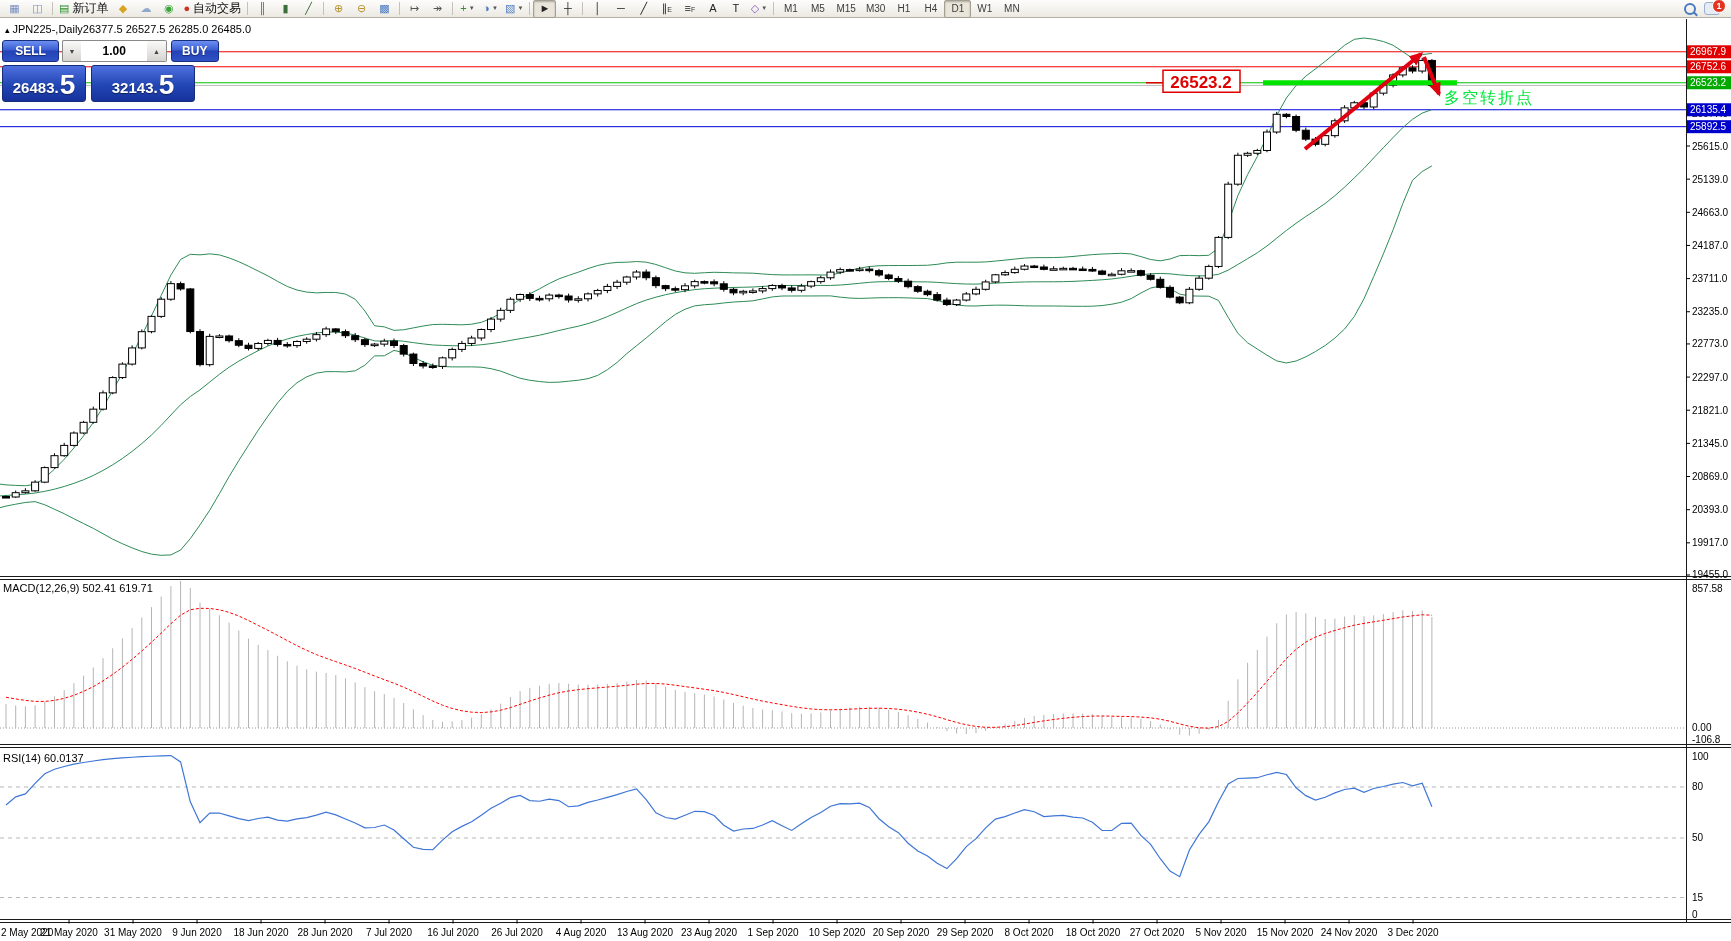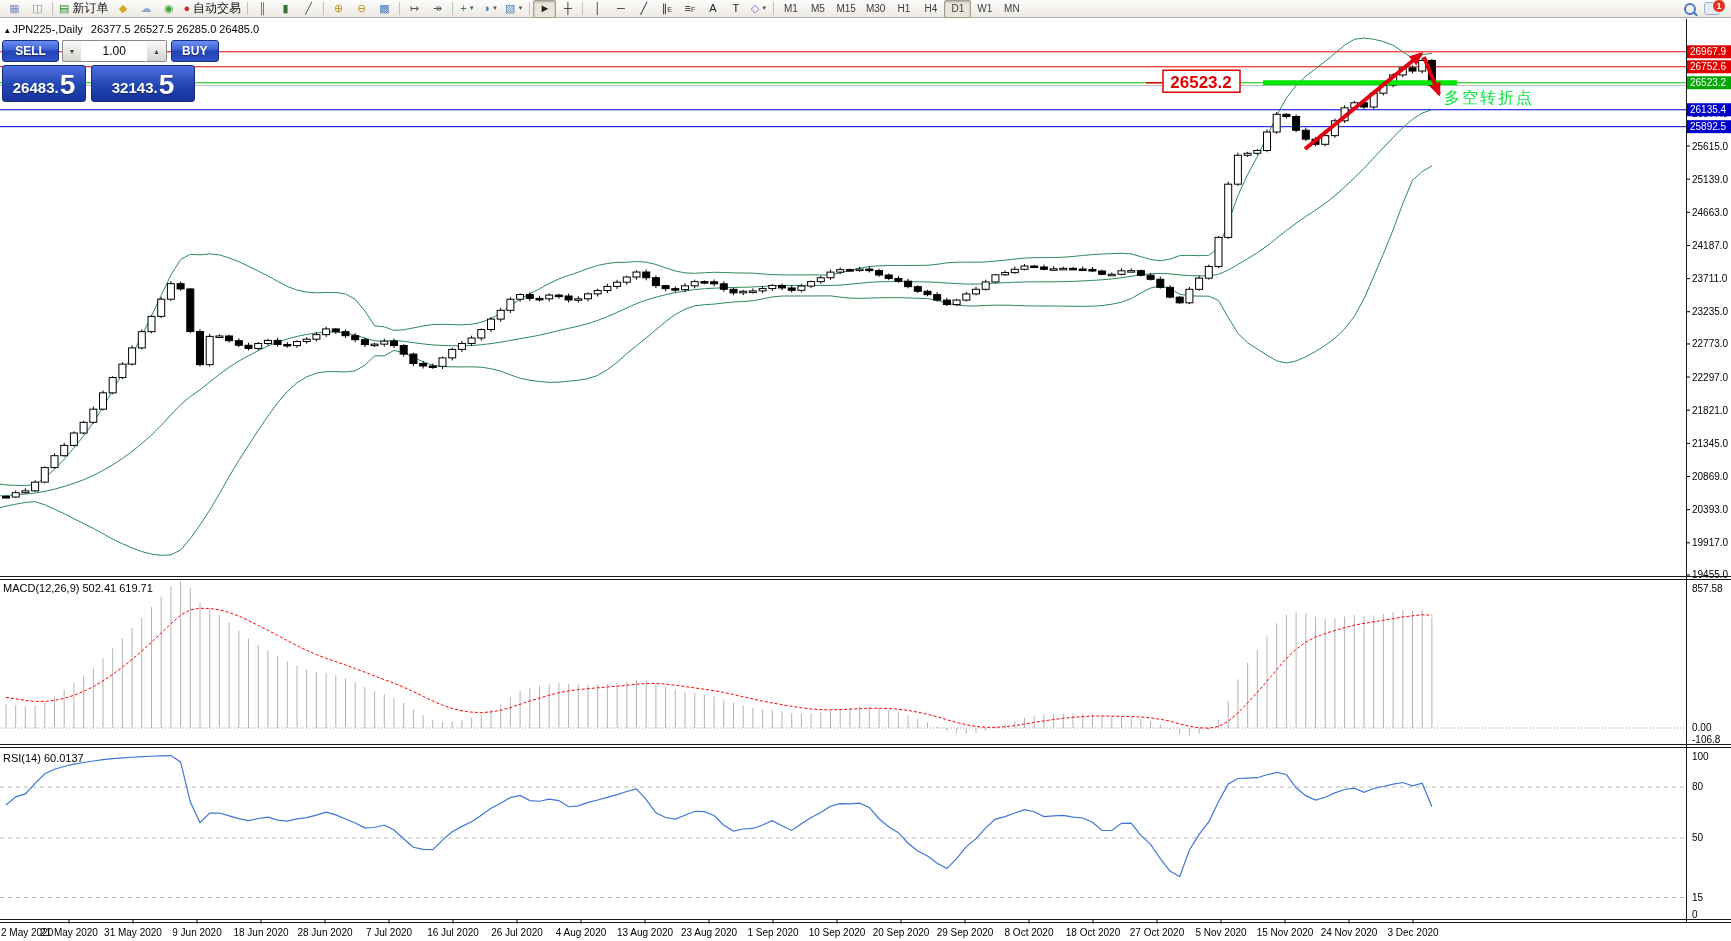--- a/index.html
+++ b/index.html
@@ -19,35 +19,35 @@
   .tb-right{margin-left:auto;display:flex;align-items:center;gap:8px;padding-right:8px;}
   .search-glass{width:8px;height:8px;border:2px solid #4a7ac0;border-radius:50%;position:relative;display:inline-block;}
   .search-glass:after{content:"";position:absolute;width:5px;height:2px;background:#4a7ac0;
     transform:rotate(45deg);right:-4px;bottom:-2px;}
   .chat-bubble{position:relative;width:14px;height:11px;background:#e7ecf4;border:1px solid #9ab0d0;border-radius:3px;}
   .chat-badge{position:absolute;top:-4px;right:-7px;background:#e23220;color:#fff;font-size:9px;font-weight:bold;
     border-radius:50%;width:12px;height:12px;display:flex;align-items:center;justify-content:center;border:1px solid #fff;}
   
   .chart-title{position:absolute;left:5px;top:23px;font-size:11px;color:#000;z-index:20;white-space:nowrap;}
   .chart-title .tri{font-size:9px;margin-right:3px;}
-  .chart-title .ohlc{margin-left:8px;}
+  .chart-title .ohlc{}
   
   .trade-panel{position:absolute;left:2px;top:40px;width:217px;z-index:20;}
   .tp-row1{display:flex;height:22px;margin-bottom:3px;}
   .btn-blue{background:linear-gradient(180deg,#6d8ff2 0%,#3a5ed2 45%,#2343b6 50%,#2f52c6 100%);
     color:#fff;font-weight:bold;display:flex;align-items:center;justify-content:center;
     border:1px solid #17307e;border-radius:3px;text-shadow:0 1px 1px rgba(0,0,0,.45);box-sizing:border-box;}
   .btn-sell{width:60px;font-size:12px;}
   .btn-buy{width:51px;font-size:12px;margin-left:4px;}
   .spin-btn{width:20px;background:linear-gradient(#fafafa,#d6d4cf);border:1px solid #8a8a8a;
     display:flex;align-items:center;justify-content:center;font-size:7px;color:#444;box-sizing:border-box;}
   .spin-dn{margin-left:3px;border-right:none;border-radius:2px 0 0 2px;}
   .spin-up{border-left:none;border-radius:0 2px 2px 0;}
   .vol-field{width:70px;background:#fff;border-top:1px solid #8a8a8a;border-bottom:1px solid #8a8a8a;
-    display:flex;align-items:center;justify-content:center;font-size:12px;color:#000;box-sizing:border-box;}
+    display:flex;align-items:center;justify-content:center;font-size:12px;color:#000;box-sizing:border-box;font-weight:bold;}
   .tp-row2{display:flex;height:37px;}
   .price-box{background:linear-gradient(180deg,#4f70e0 0%,#2246b4 55%,#16329c 100%);
     border:1px solid #142c7a;border-radius:3px;color:#fff;display:flex;align-items:flex-end;
     justify-content:center;padding-bottom:2px;box-sizing:border-box;}
   .pb-sell{width:84px;}
   .pb-buy{width:104px;margin-left:5px;}
   .pb-main{font-size:15px;font-weight:bold;line-height:22px;text-shadow:0 1px 1px rgba(0,0,0,.45);}
   .pb-big{font-size:28px;font-weight:bold;line-height:28px;margin-left:1px;text-shadow:0 1px 1px rgba(0,0,0,.45);}
   #chart-svg{position:absolute;left:0;top:18px;z-index:10;}
 </style>

